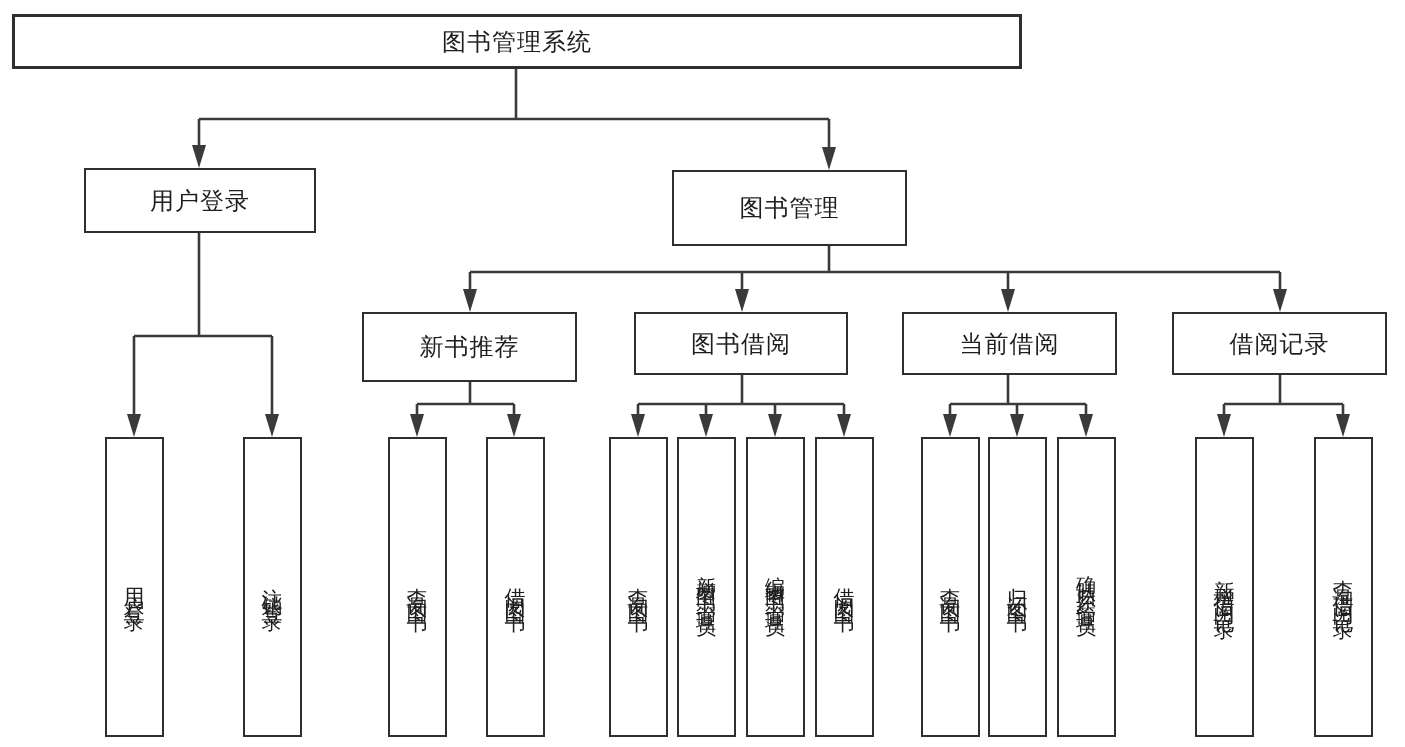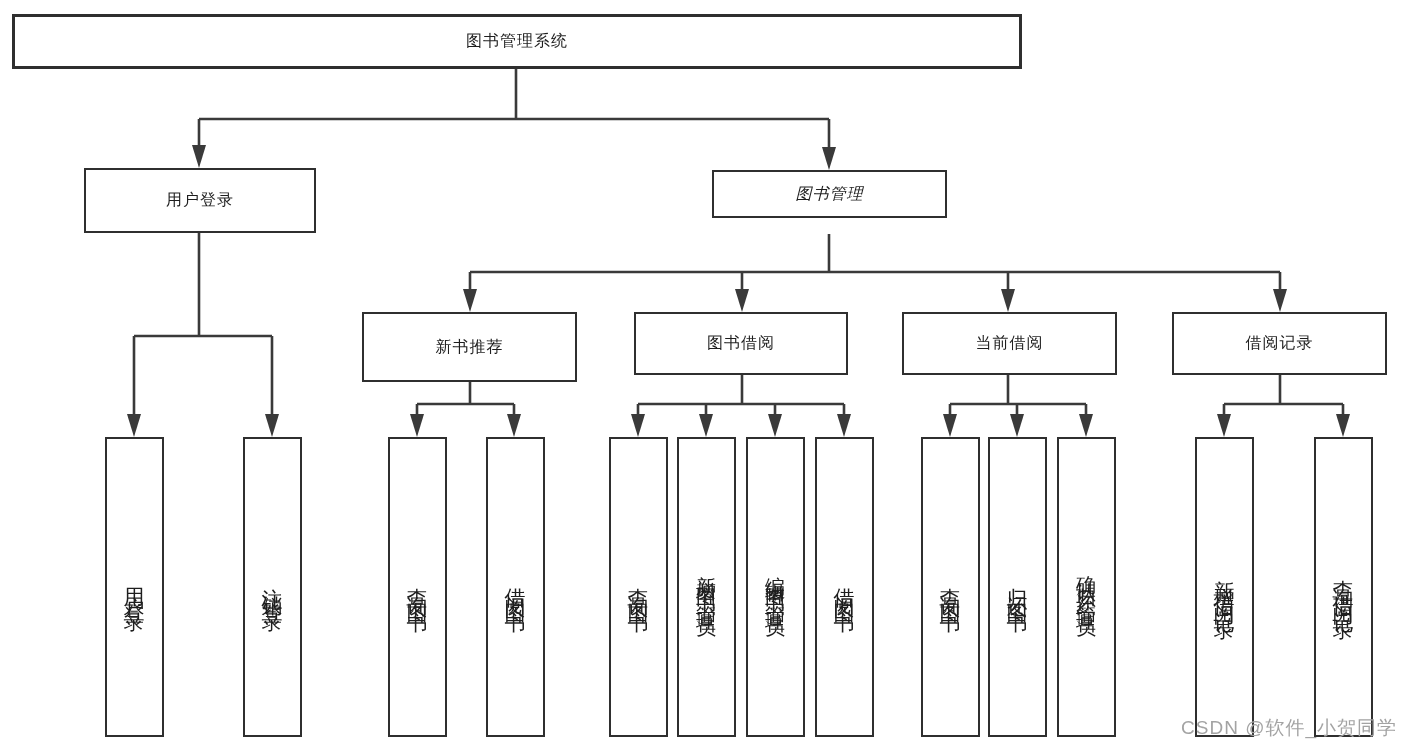--- a/index.html
+++ b/index.html
@@ -37,21 +37,21 @@
     background: #ffffff;
     border: 2.5px solid #2f2f2f;
     display: flex;
     align-items: center;
     justify-content: center;
   }
   .node.root-box {
     border-width: 3px;
   }
   .hlabel {
-    font-size: 16px;
+    font-size: 24px;
     color: #1e1e1e;
     letter-spacing: 1px;
     white-space: nowrap;
   }
   .leaf-box {
     position: absolute;
     box-sizing: border-box;
     top: 437px;
     height: 300px;
     width: 59px;
@@ -131,21 +131,21 @@
     </g>
   </svg>
 
   <div class="node root-box" style="left:12px; top:14px; width:1010px; height:55px;">
     <span class="hlabel">图书管理系统</span>
   </div>
 
   <div class="node" style="left:84px; top:168px; width:232px; height:65px;">
     <span class="hlabel">用户登录</span>
   </div>
-  <div class="node" style="left:712px; top:170px; width:235px; height:48px;font-style:italic;">
+  <div class="node" style="left:672px; top:170px; width:235px; height:76px;">
     <span class="hlabel">图书管理</span>
   </div>
 
   <div class="node" style="left:362px; top:312px; width:215px; height:70px;">
     <span class="hlabel">新书推荐</span>
   </div>
   <div class="node" style="left:634px; top:312px; width:214px; height:63px;">
     <span class="hlabel">图书借阅</span>
   </div>
   <div class="node" style="left:902px; top:312px; width:215px; height:63px;">
@@ -192,15 +192,14 @@
     <span class="vlabel dense">确认归还（管理员）</span>
   </div>
 
   <div class="leaf-box" style="left:1195px;">
     <span class="vlabel">新增借阅记录</span>
   </div>
   <div class="leaf-box" style="left:1314px;">
     <span class="vlabel">查询借阅记录</span>
   </div>
 
-  <div class="watermark">CSDN @软件_小贺同学</div>
 
 </div>
 
 </body></html>

